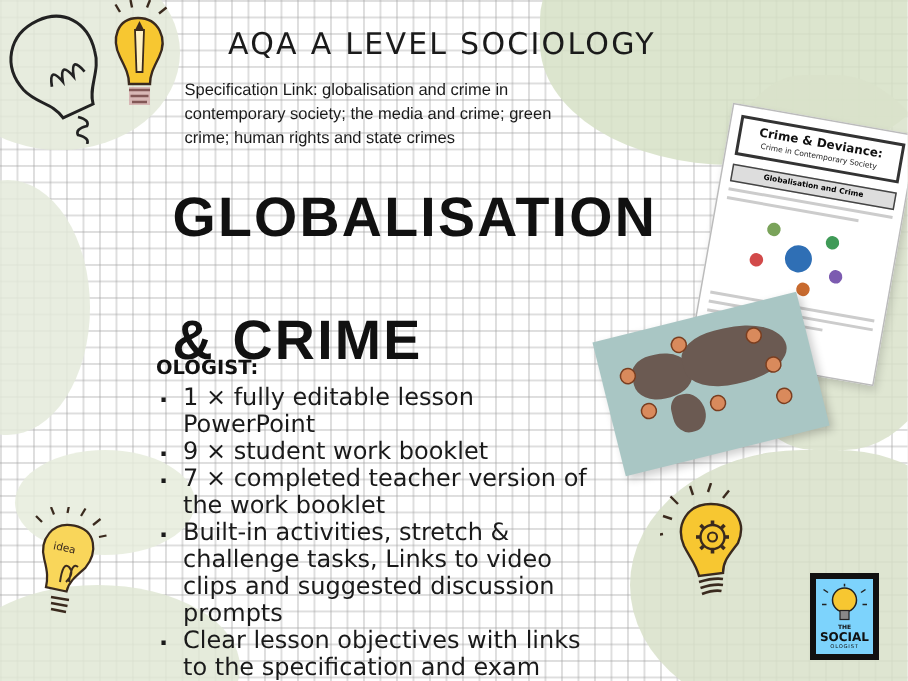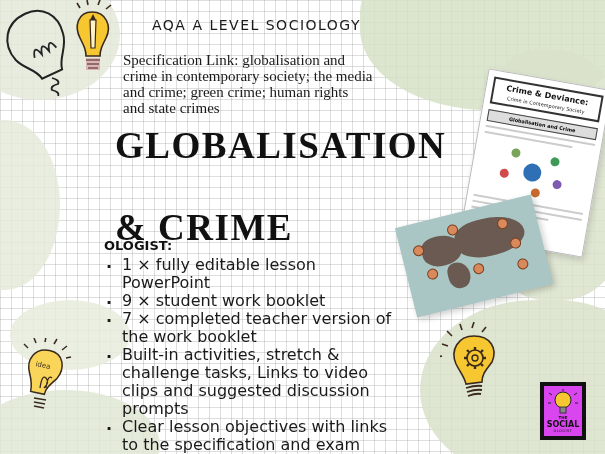--- a/index.html
+++ b/index.html
@@ -17,31 +17,31 @@
     .blob.b1 { left: -40px; top: -30px; width: 160px; height: 130px; background: #e3e9d8; }
     .blob.b2 { left: -50px; top: 120px; width: 110px; height: 170px; background: #e4eadb; }
     .blob.b3 { left: 360px; top: -60px; width: 270px; height: 170px; background: #d6e0c6; border-radius: 45% 55% 50% 50%; }
     .blob.b4 { left: 480px; top: 50px; width: 160px; height: 250px; background: #d9e2ca; border-radius: 40% 60% 55% 45%; }
     .blob.b5 { left: 420px; top: 300px; width: 230px; height: 180px; background: #d8e1c9; border-radius: 50% 40% 50% 50%; }
     .blob.b6 { left: -30px; top: 390px; width: 190px; height: 110px; background: #e1e8d5; }
     .blob.b7 { left: 10px; top: 300px; width: 120px; height: 70px; background: #e6ecdc; }
 
     .header-title {
       position: absolute; left: 152px; top: 17px;
-      font-family: "DejaVu Sans", sans-serif; font-size: 14px; letter-spacing: 1.5px;
+      font-family: "DejaVu Sans", sans-serif; font-size: 20px; letter-spacing: 1.5px;
       color: #1a1a1a;
     }
     .spec {
       position: absolute; left: 123px; top: 52px; width: 250px;
-      font-family: Liberation Serif, serif; font-size: 15px; line-height: 16px;
+      font-family: Liberation Sans, sans-serif; font-size: 11px; line-height: 16px;
       color: #1a1a1a;
     }
     .main-title {
       position: absolute; left: 115px;
-      font-family: Liberation Serif, serif; font-weight: bold; font-size: 37px;
+      font-family: Liberation Sans, sans-serif; font-weight: bold; font-size: 37px;
       letter-spacing: 1.5px; color: #111; text-transform: uppercase;
     }
     .main-title.t1 { top: 124px; }
     .main-title.t2 { top: 206px; }
     .includes-heading {
       position: absolute; left: 104px; top: 238px;
       font-family: "DejaVu Sans", sans-serif; font-weight: bold; font-size: 13px; color: #111;
     }
     .includes-list {
       position: absolute; left: 104px; top: 256px; width: 290px; list-style: none;
@@ -71,21 +71,21 @@
     .booklet .bk-dot { position: absolute; width: 9px; height: 9px; border-radius: 50%; }
     .map-card {
       position: absolute; left: 404px; top: 210px; width: 140px; height: 92px;
       background: #a9c6c4; transform: rotate(-14deg);
       box-shadow: 2px 3px 6px rgba(0,0,0,0.2); overflow: hidden;
     }
     .map-card .land { position: absolute; background: #6b5a52; border-radius: 40% 60% 50% 50%; }
     .map-card .node { position: absolute; width: 11px; height: 11px; border-radius: 50%; background: #d98a5c; border: 1px solid #7a3e20; }
     .logo {
       position: absolute; left: 540px; top: 382px; width: 46px; height: 58px;
-      background: #d946ef; border: 4px solid #111;
+      background: #7dd3fc; border: 4px solid #111;
       display: flex; flex-direction: column; align-items: center; justify-content: flex-end; padding-bottom: 3px;
     }
     .logo .lg-the { font-size: 4px; font-weight: bold; color: #111; font-family: "DejaVu Sans", sans-serif; }
     .logo .lg-social { font-size: 8px; font-weight: bold; color: #111; font-family: "DejaVu Sans", sans-serif; line-height: 9px; }
     .logo .lg-ologist { font-size: 3.5px; color: #111; font-family: "DejaVu Sans", sans-serif; letter-spacing: 0.5px; }
   </style>
 </head>
 <body>
 
 <div class="blob b1"></div>

